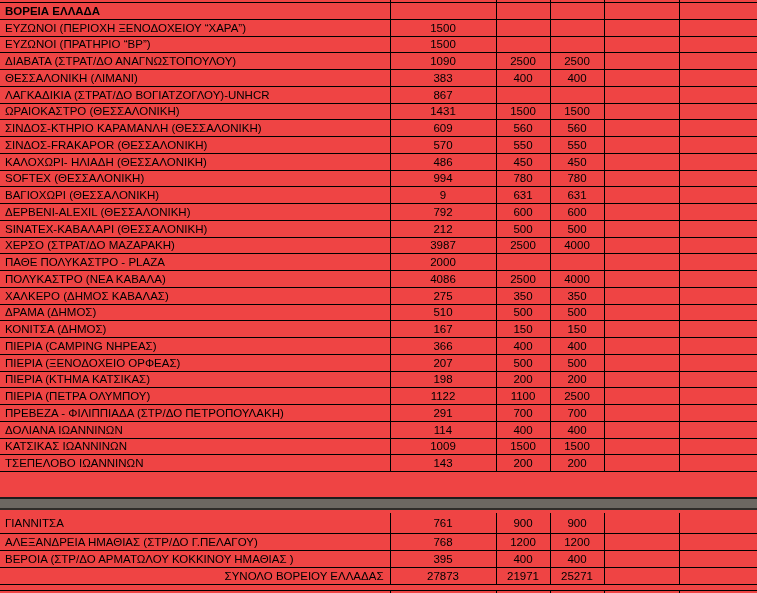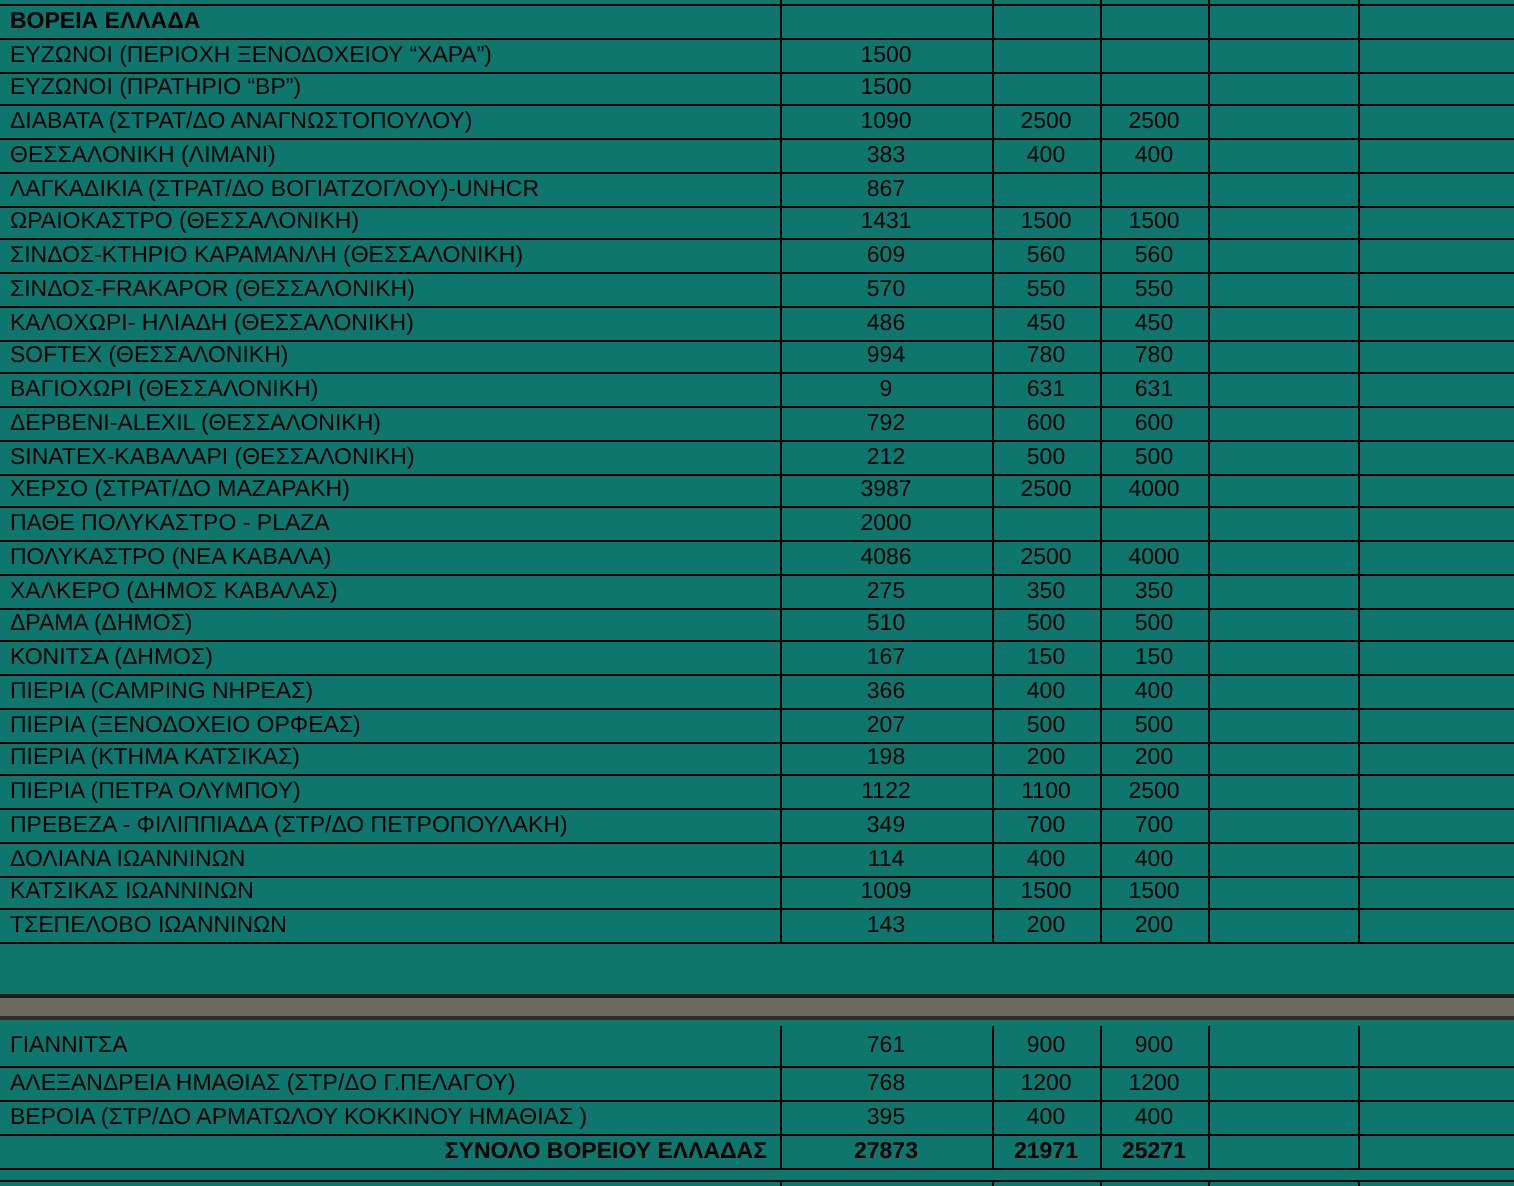--- a/index.html
+++ b/index.html
@@ -1,19 +1,19 @@
 <!DOCTYPE html>
 <html><head>
 <meta charset="utf-8">
 <style>
   html,body { margin:0; padding:0; background:#fff; }
   #sheet {
     position:relative;
     width:757px; height:593px;
-    background:#0f766e;
+    background:#ef4444;
     font-family:"Liberation Sans","DejaVu Sans",sans-serif;
     font-size:11.5px;
     color:#000;
     overflow:hidden;
   }
   table.grid {
     position:absolute; left:0;
     width:757px;
     border-collapse:collapse;
     table-layout:fixed;
@@ -28,21 +28,21 @@
     white-space:nowrap;
     vertical-align:middle;
   }
   #t2 td { height:15.9px; }
   #t2 tr.first-row td { height:20px; border-top:none; }
   td.name { text-align:left; padding-left:5px; }
   td.num  { text-align:center; }
   table.grid td:first-child { border-left:none; }
   table.grid td:last-child  { border-right:none; }
   .header-cell { font-weight:bold; text-align:center; padding-left:0; }
-  tr.total-row td { font-weight:bold;margin-top:40px; }
+  tr.total-row td { font-weight:normal;margin-top:40px; }
   td.total-label { text-align:right; padding-right:6px; }
   #separator-band {
     position:absolute; left:0; top:497px;
     width:757px; height:13px;
     box-sizing:border-box;
     background:#6c6862;
     border-top:2px solid #1c1c1c;
     border-bottom:2px solid #2f2d2a;
   }
   .vstub { position:absolute; width:1px; background:#000; }
@@ -266,21 +266,21 @@
         <tr>
     <td class="name">ΠΙΕΡΙΑ (ΠΕΤΡΑ ΟΛΥΜΠΟΥ)</td>
     <td class="num">1122</td>
     <td class="num">1100</td>
     <td class="num">2500</td>
     <td></td>
     <td></td>
   </tr>
         <tr>
     <td class="name">ΠΡΕΒΕΖΑ - ΦΙΛΙΠΠΙΑΔΑ (ΣΤΡ/ΔΟ ΠΕΤΡΟΠΟΥΛΑΚΗ)</td>
-    <td class="num">349</td>
+    <td class="num">291</td>
     <td class="num">700</td>
     <td class="num">700</td>
     <td></td>
     <td></td>
   </tr>
         <tr>
     <td class="name">ΔΟΛΙΑΝΑ ΙΩΑΝΝΙΝΩΝ</td>
     <td class="num">114</td>
     <td class="num">400</td>
     <td class="num">400</td>

